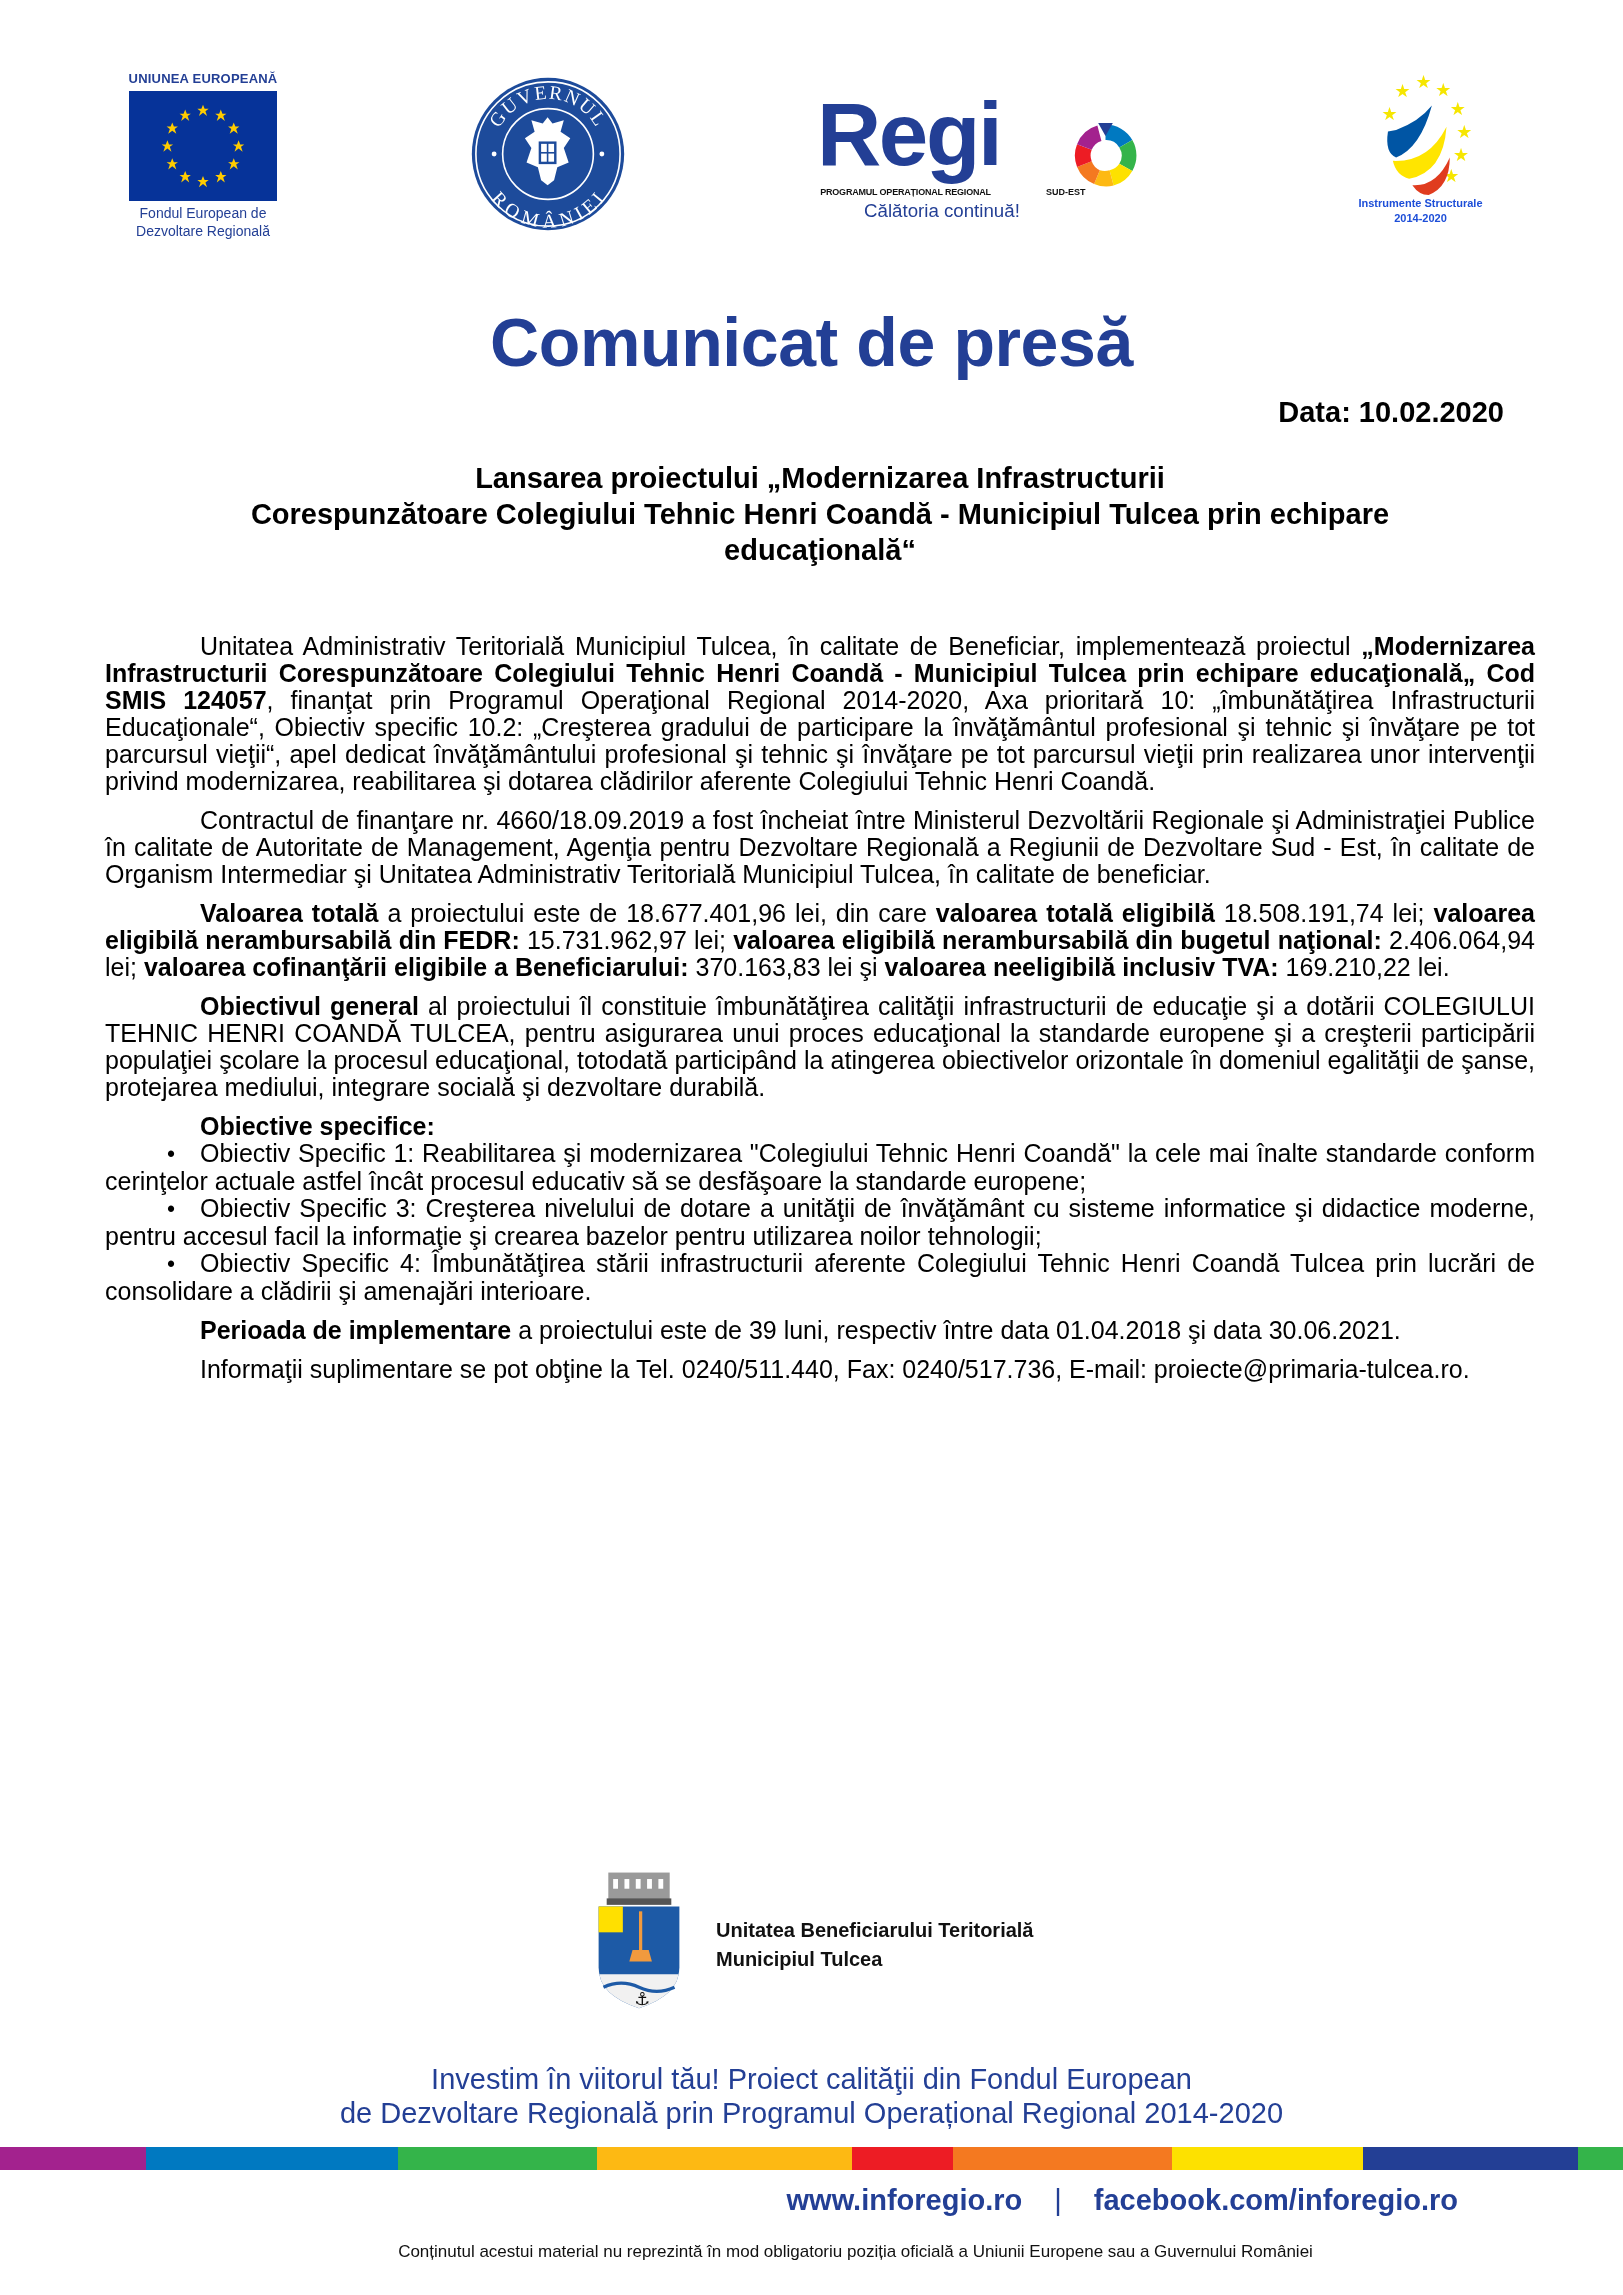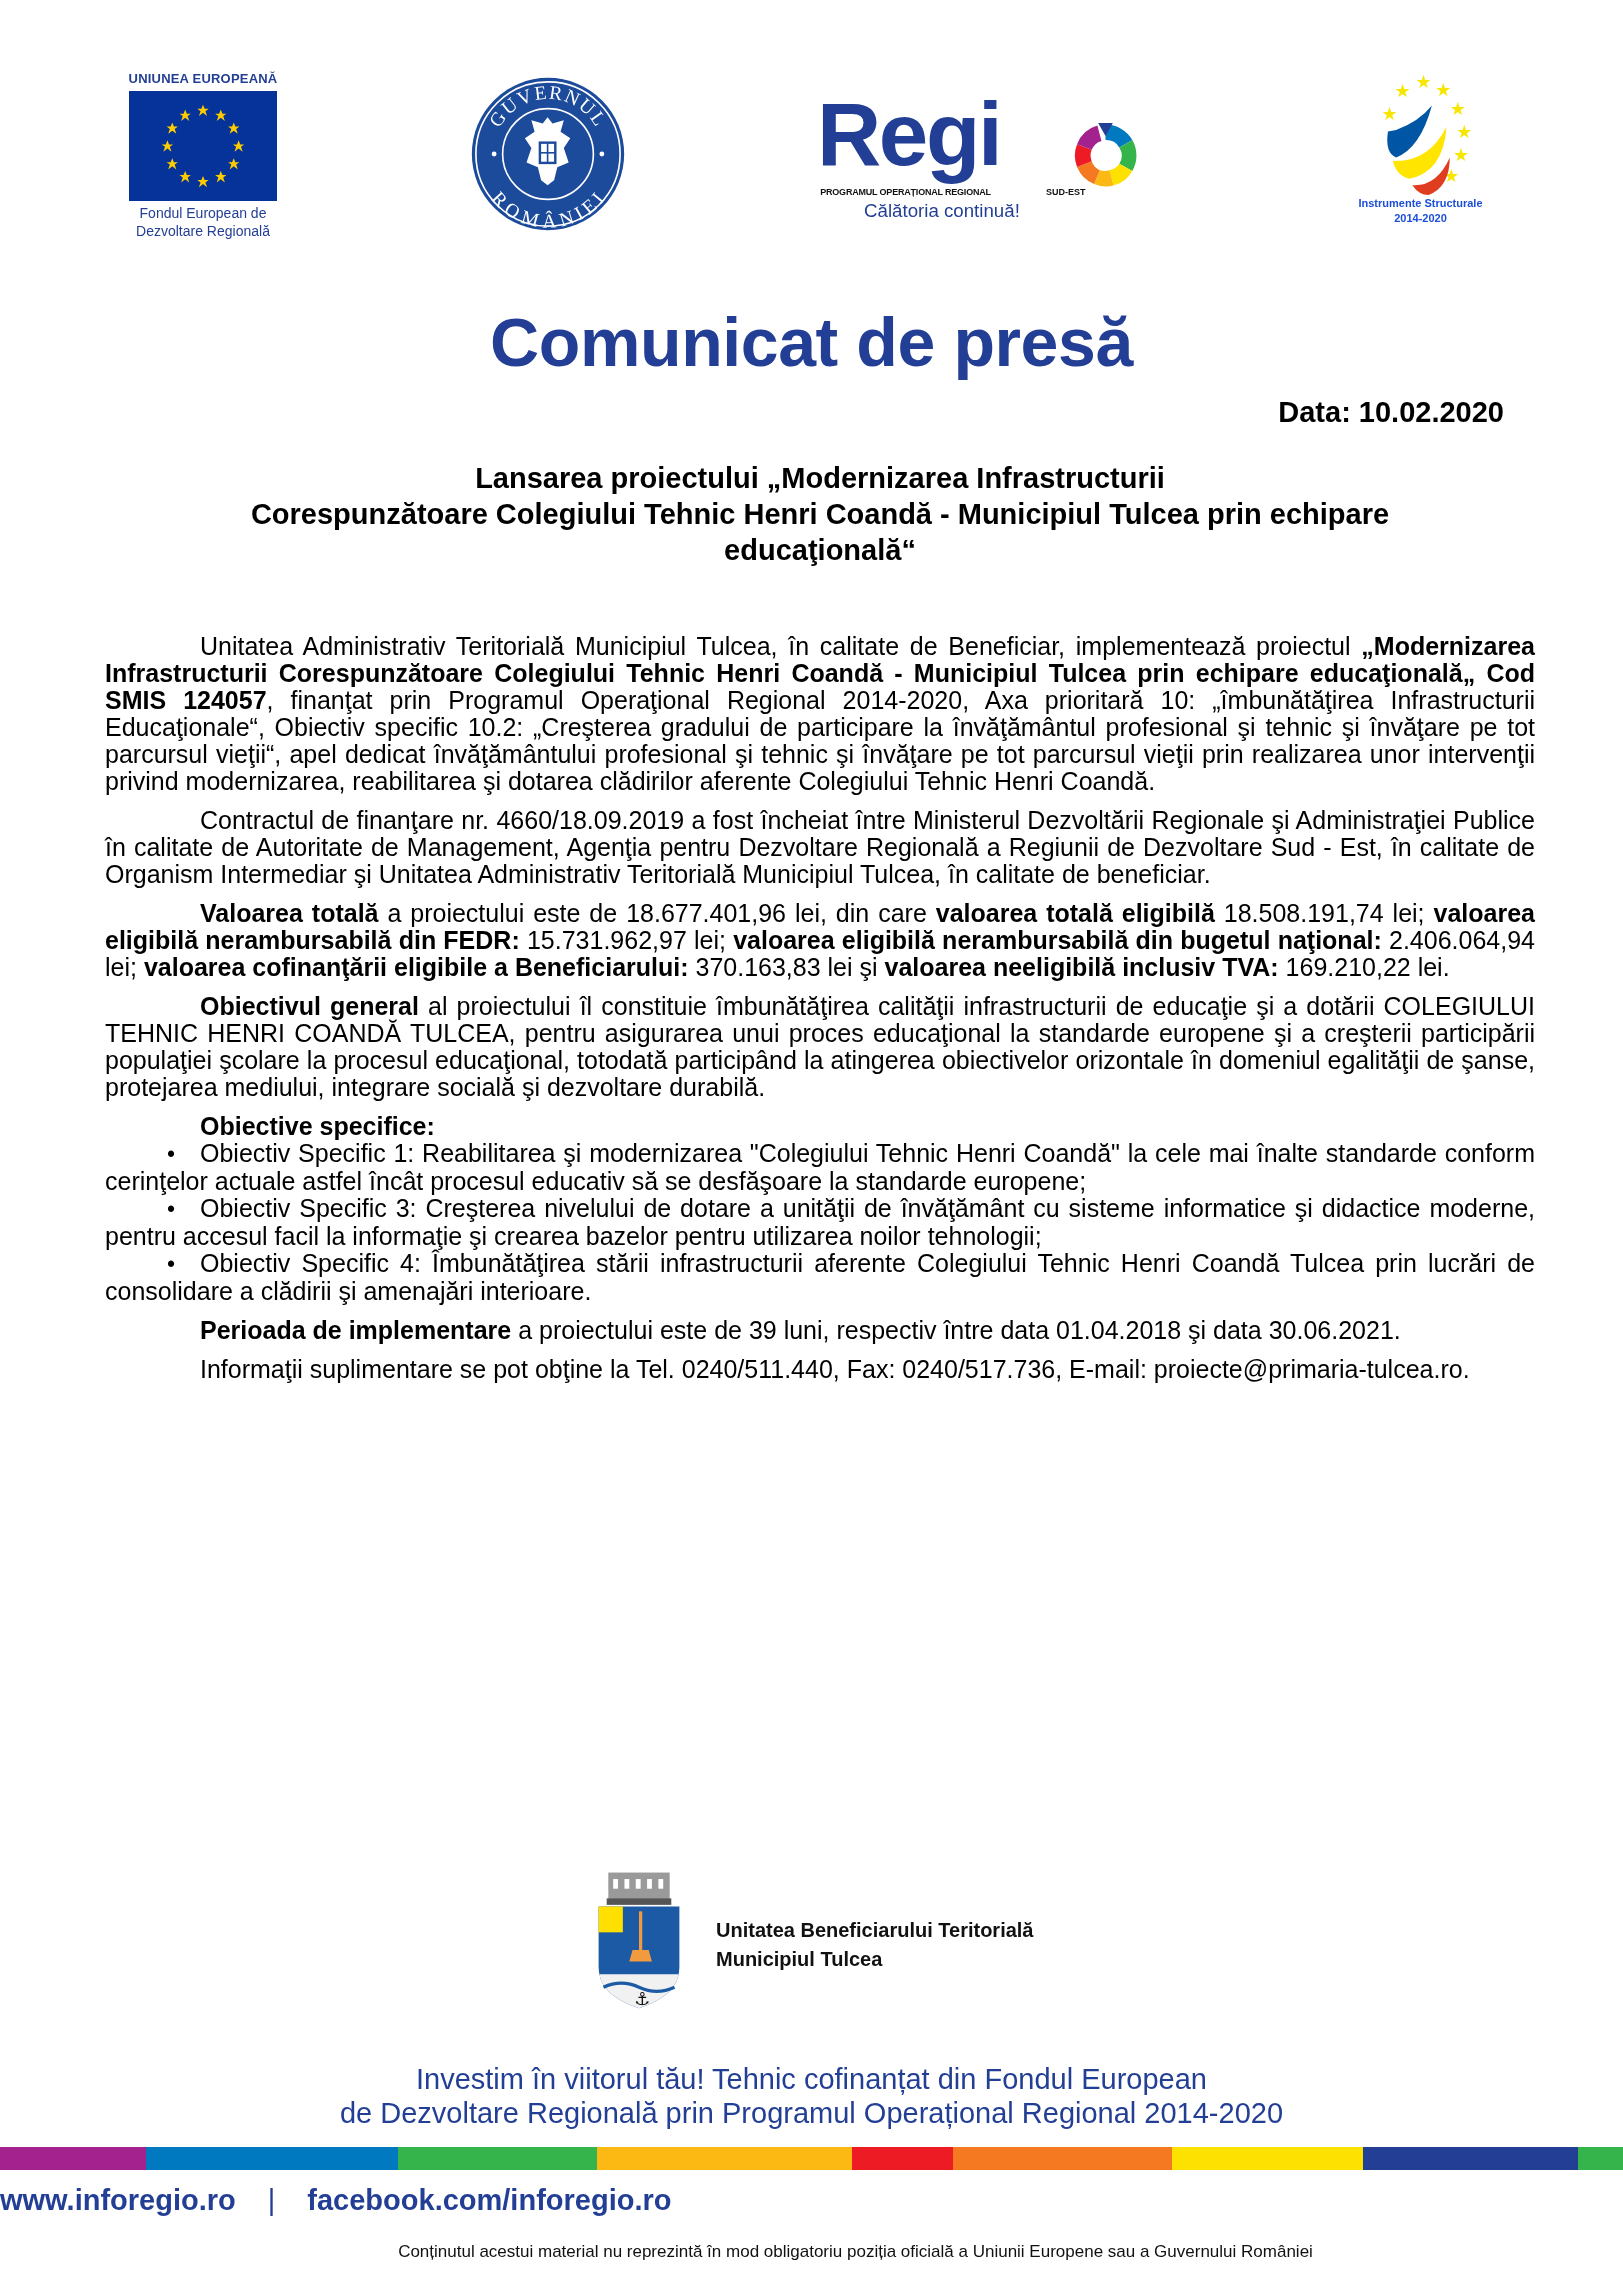--- a/index.html
+++ b/index.html
@@ -51,21 +51,21 @@
   
   .muni { position: absolute; left: 597px; top: 1869px; width: 528px; height: 146px; }
   .muni .crest { position: absolute; left: 0; top: 0; }
   .muni .muni-text { position: absolute; left: 119px; top: 47px; font-size: 20px; font-weight: bold; line-height: 29px; color:#111; }
 
   
   .invest { position: absolute; left: 0; width: 1623px; top: 2062px; text-align: center; color: #233f95;
             font-size: 29px; line-height: 34px; }
   .stripe { position: absolute; left: 0; top: 2147px; width: 1623px; height: 23px; display: flex; }
   .stripe div { height: 23px; }
-  .links { position: absolute; left: 0; width: 1458px; top: 2182px; text-align: left; color: #233f95;
+  .links { position: absolute; left: 0; width: 1458px; top: 2182px; text-align: right; color: #233f95;
            font-size: 29px; font-weight: bold; line-height: 36px; }
   .links .sep { display: inline-block; margin: 0 32px; font-weight: normal; }
   .disclaimer { position: absolute; left: 0; width: 1623px; top: 2242px; text-align: center; font-size: 17px; color: #111; padding-left: 44px; }
 </style>
 </head>
 <body>
 
 <div class="logo eu-logo">
   <div class="eu-top">UNIUNEA EUROPEANĂ</div>
   <div class="eu-flag">
@@ -237,21 +237,21 @@
       <text x="46" y="168" font-size="22" fill="#111">⚓</text>
     </svg>
   </div>
   <div class="muni-text">
     <div>Unitatea Beneficiarului Teritorială</div>
     <div>Municipiul Tulcea</div>
   </div>
 </div>
 
 <div class="invest">
-  <div>Investim în viitorul tău! Tehnic cofinanțat din Fondul European</div>
+  <div>Investim în viitorul tău! Proiect calităţii din Fondul European</div>
   <div>de Dezvoltare Regională prin Programul Operațional Regional 2014-2020</div>
 </div>
 
 <div class="stripe">
   <div style="width:146px;background:#a3228e"></div>
   <div style="width:252px;background:#0079c1"></div>
   <div style="width:199px;background:#34b44a"></div>
   <div style="width:256px;background:#fdb913"></div>
   <div style="width:101px;background:#ed1c24"></div>
   <div style="width:219px;background:#f47920"></div>

